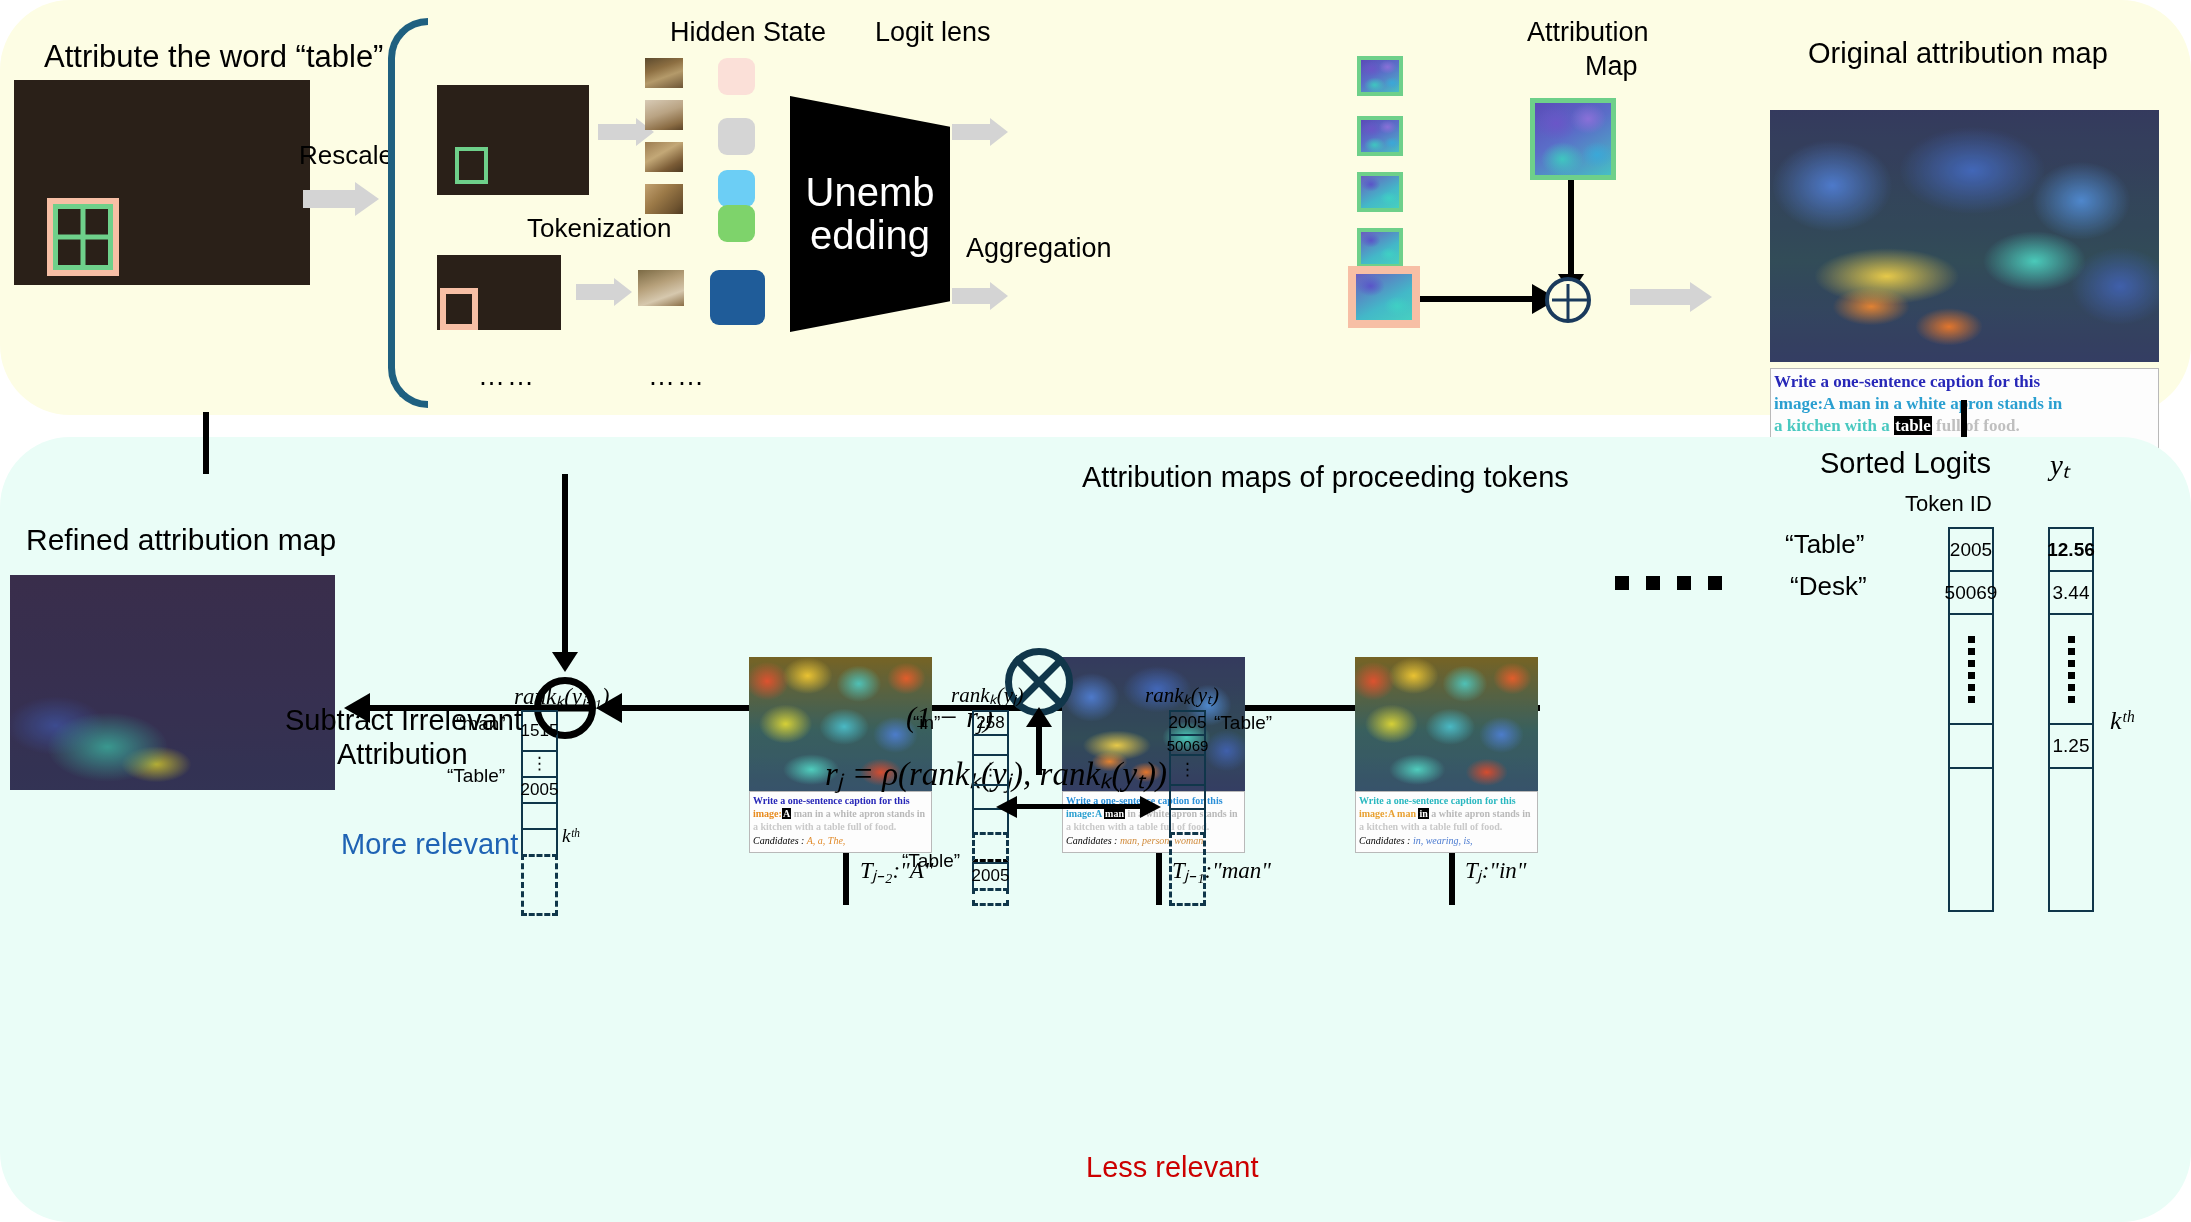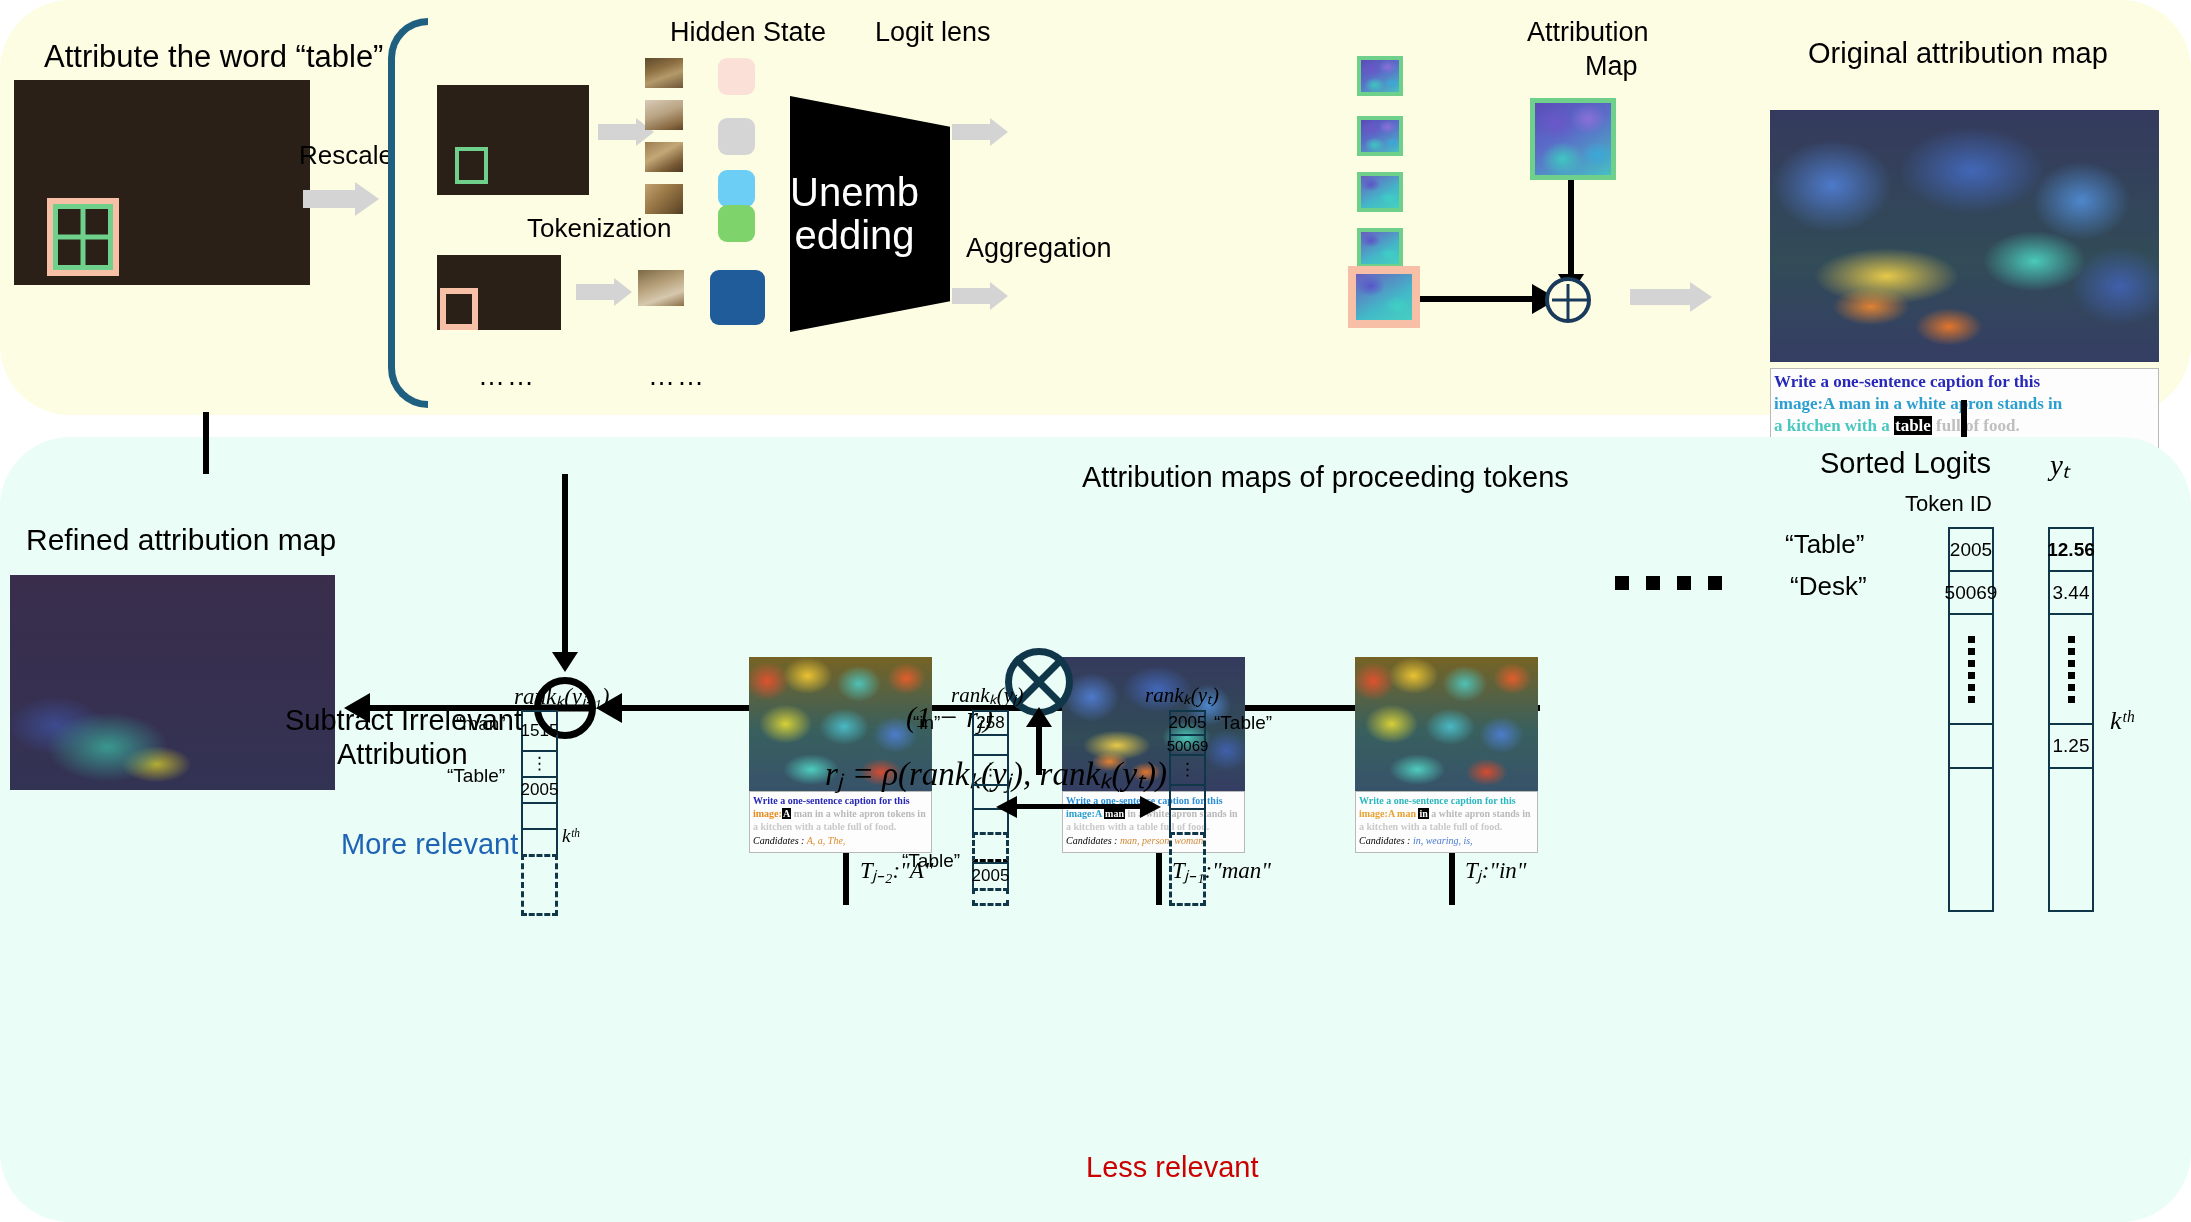--- a/index.html
+++ b/index.html
@@ -128,21 +128,21 @@
     border-left:13px solid transparent; border-right:13px solid transparent; border-top:20px solid #000; }
   .bhead-left { position:absolute; width:0;height:0;
     border-top:15px solid transparent; border-bottom:15px solid transparent; border-right:26px solid #000; }
   .bhead-right { position:absolute; width:0;height:0;
     border-top:15px solid transparent; border-bottom:15px solid transparent; border-left:26px solid #000; }
   .bhead-up { position:absolute; width:0;height:0;
     border-left:13px solid transparent; border-right:13px solid transparent; border-bottom:20px solid #000; }
 
   .unemb {
     position:absolute; background:#000; color:#fff;
-    display:flex; align-items:center; justify-content:flex-start; text-align:center;
+    display:flex; align-items:center; justify-content:center; text-align:center;
     clip-path: polygon(0 0, 100% 13%, 100% 87%, 0 100%);
     font-size:40px; line-height:1.08; font-family:"Liberation Sans", sans-serif;
   }
 
   .hs { position:absolute; border-radius:9px; }
 
   .bracket { position:absolute; border:7px solid #1f6080; border-right:none;
              border-radius:44px 0 0 44px; }
 
   
@@ -321,21 +321,21 @@
 <div class="bhead-left" style="left:344px; top:693px;"></div>
 
 <div class="barrow-h" style="left:620px; top:705px; width:920px;"></div>
 <div class="bhead-left" style="left:596px; top:693px;"></div>
 
 <div class="photo heat-warm" style="left:749px; top:657px; width:183px; height:134px;">
   <div class="kitchen"></div>
 </div>
 <div class="capbox" style="left:749px; top:791px; width:183px; height:62px; font-size:10px; line-height:1.32;">
   <div class="ln"><span style="color:#2727b8">Write a one-sentence caption for this</span></div>
-  <div class="ln"><span style="color:#e88a1c">image:</span><span class="hl">A</span><span style="color:#b9b9b9"> man in a white apron tokens in</span></div>
+  <div class="ln"><span style="color:#e88a1c">image:</span><span class="hl">A</span><span style="color:#b9b9b9"> man in a white apron stands in</span></div>
   <div class="ln"><span style="color:#c9c9c9">a kitchen with a table full of food.</span></div>
   <div class="ln"><span class="cand">Candidates : </span><span class="cand" style="color:#e08a2a">A, a, The,</span></div>
 </div>
 <div class="barrow-v" style="left:843px; top:853px; height:52px;"></div>
 <div class="lbl" style="left:860px; top:858px; font-size:23px; font-family:'Liberation Serif', serif; font-style:italic;">Tⱼ₋₂:"A"</div>
 
 <div class="photo heat-blue" style="left:1062px; top:657px; width:183px; height:134px;">
   <div class="kitchen"></div>
 </div>
 <div class="capbox" style="left:1062px; top:791px; width:183px; height:62px; font-size:10px; line-height:1.32;">

